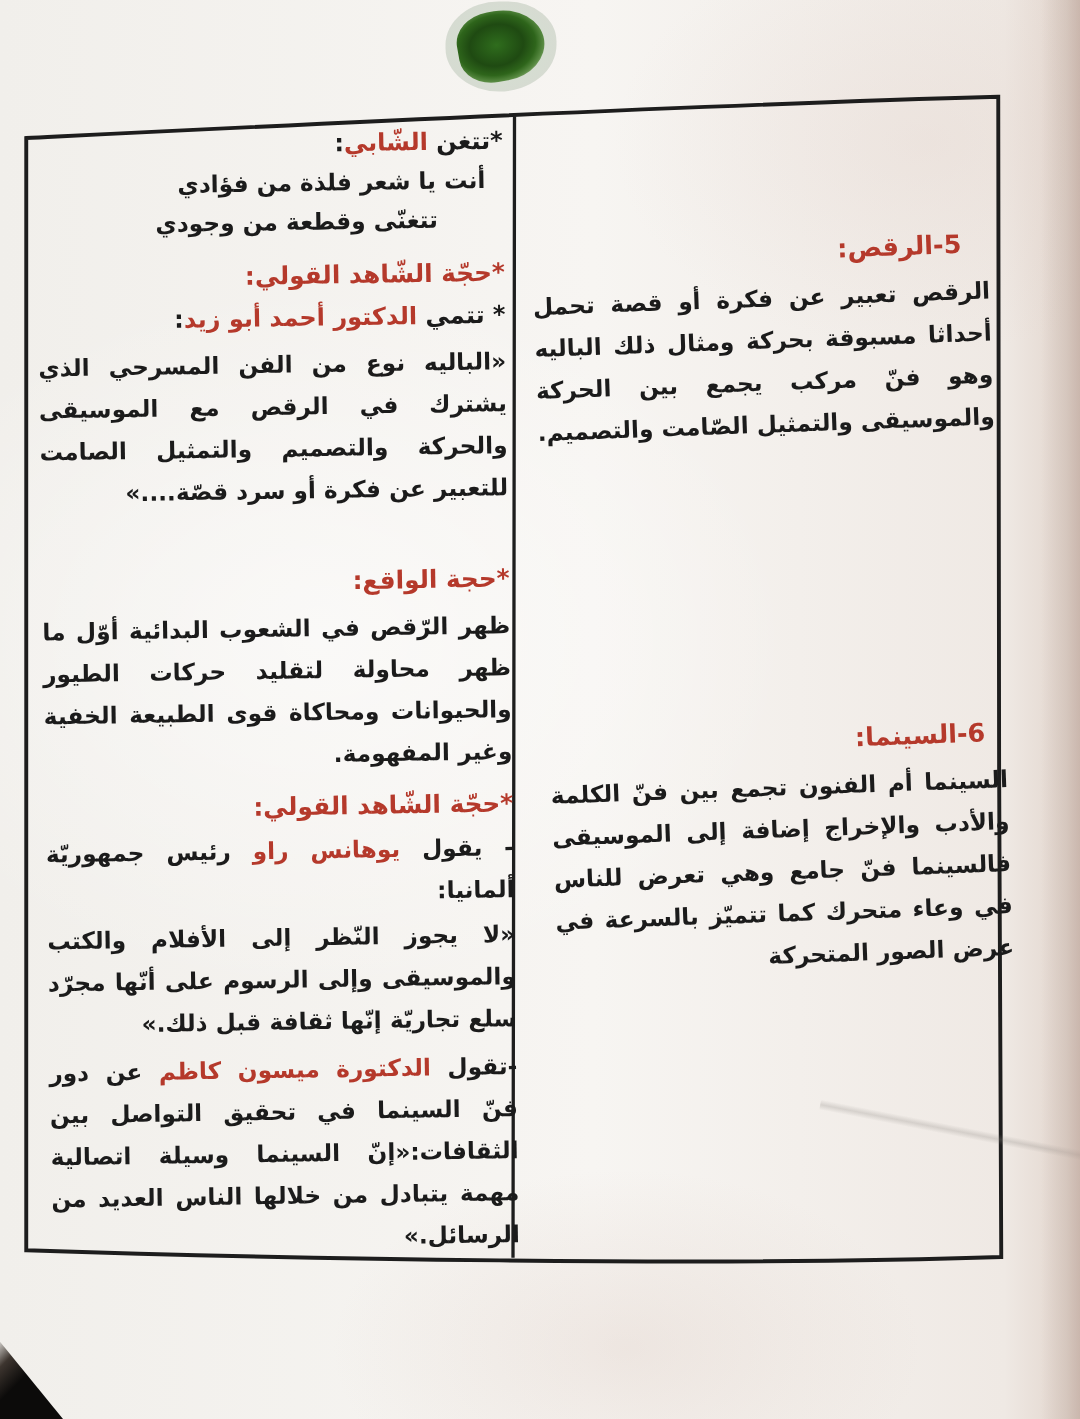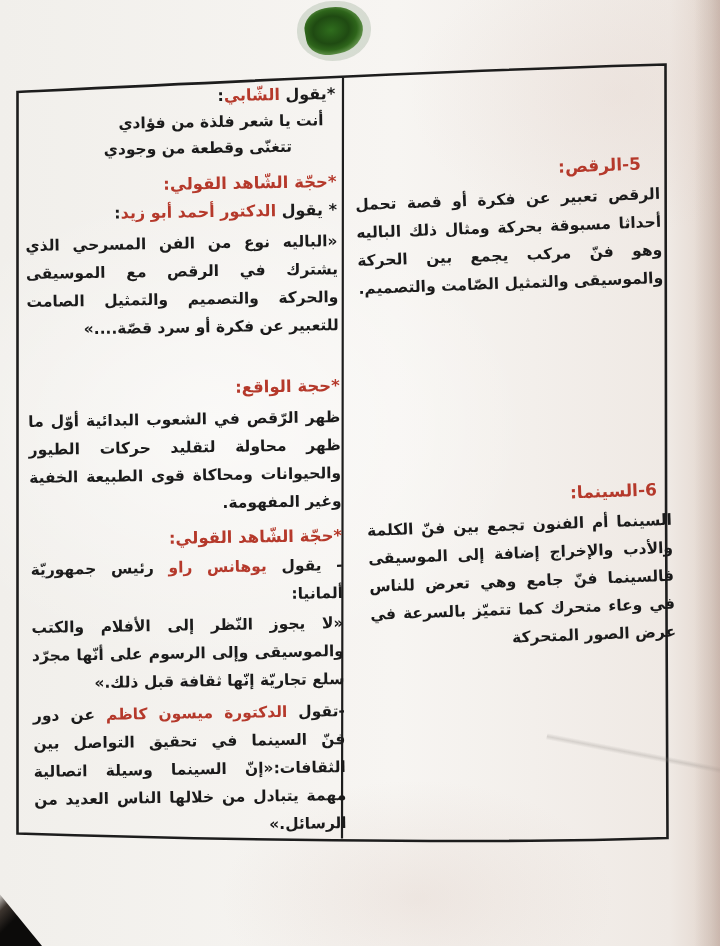--- a/index.html
+++ b/index.html
@@ -77,27 +77,27 @@
 
   <div class="col col-main" dir="rtl">
     <h2 class="red h5">5-الرقص:</h2>
     <p class="body">الرقص تعبير عن فكرة أو قصة تحمل أحداثا مسبوقة بحركة ومثال ذلك الباليه وهو فنّ مركب يجمع بين الحركة والموسيقى والتمثيل الصّامت والتصميم.</p>
     <h2 class="red h6">6-السينما:</h2>
     <p class="body">السينما أم الفنون تجمع بين فنّ الكلمة والأدب والإخراج إضافة إلى الموسيقى فالسينما فنّ جامع وهي تعرض للناس في وعاء متحرك كما تتميّز بالسرعة في عرض الصور المتحركة</p>
   </div>
 
   <div class="col col-evidence" dir="rtl">
 
-    <p class="line"><span>*يقول </span><span class="red">الشّابي</span><span>:</span></p>
+    <p class="line"><span>*تتغن </span><span class="red">الشّابي</span><span>:</span></p>
     <p class="verse v1">أنت يا شعر فلذة من فؤادي</p>
     <p class="verse v2">تتغنّى وقطعة من وجودي</p>
 
     <h3 class="red mh mh1">*حجّة الشّاهد القولي:</h3>
 
-    <p class="line tight"><span>* يقول </span><span class="red">الدكتور أحمد أبو زيد</span><span>:</span></p>
+    <p class="line tight"><span>* تتمي </span><span class="red">الدكتور أحمد أبو زيد</span><span>:</span></p>
     <p class="body">«الباليه نوع من الفن المسرحي الذي يشترك في الرقص مع الموسيقى والحركة والتصميم والتمثيل الصامت للتعبير عن فكرة أو سرد قصّة....»</p>
 
     <h3 class="red mh mh2">*حجة الواقع:</h3>
     <p class="body">ظهر الرّقص في الشعوب البدائية أوّل ما ظهر محاولة لتقليد حركات الطيور والحيوانات ومحاكاة قوى الطبيعة الخفية وغير المفهومة.</p>
 
     <h3 class="red mh mh3">*حجّة الشّاهد القولي:</h3>
 
     <p class="body tight"><span>- يقول </span><span class="red">يوهانس راو</span><span> رئيس جمهوريّة ألمانيا:</span></p>
     <p class="body tight">«لا يجوز النّظر إلى الأفلام والكتب والموسيقى وإلى الرسوم على أنّها مجرّد سلع تجاريّة إنّها ثقافة قبل ذلك.»</p>
 

